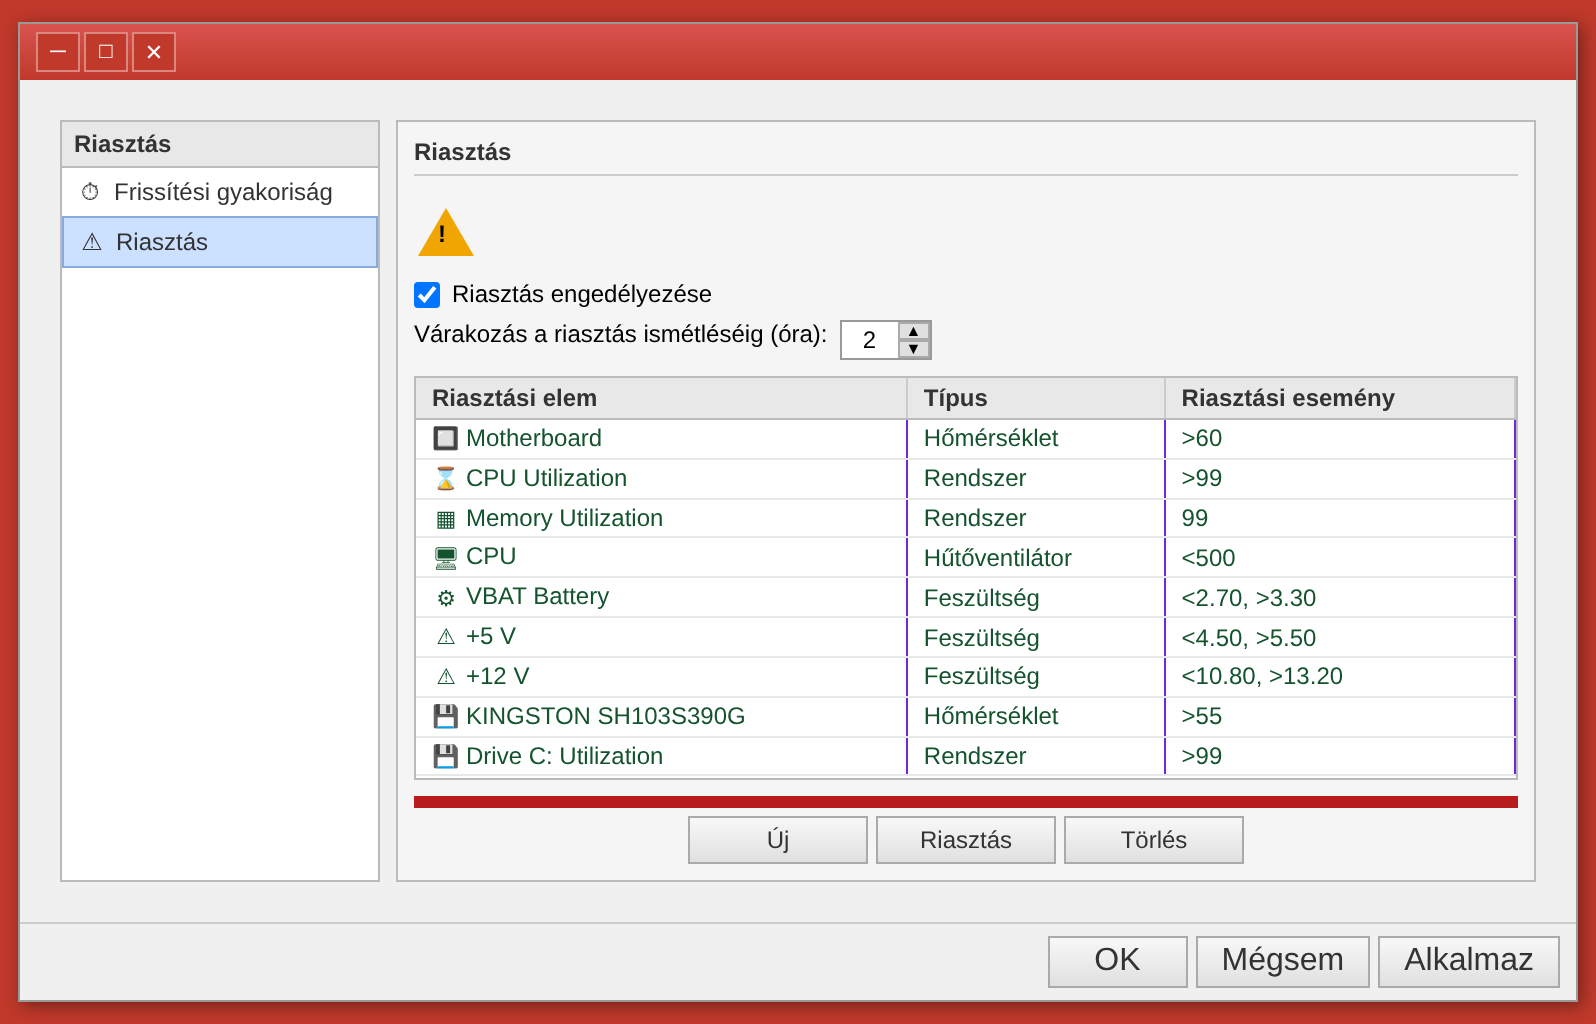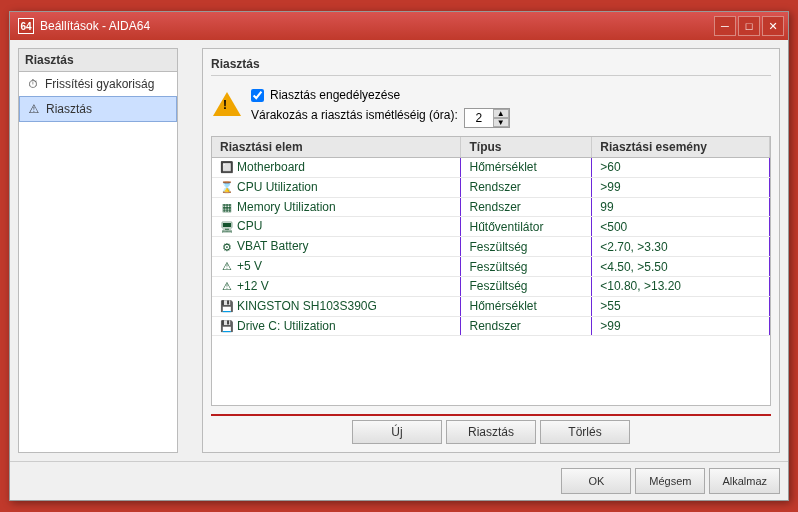--- a/index.html
+++ b/index.html
@@ -65,22 +65,22 @@
       display: flex;
       align-items: center;
       justify-content: center;
       font-size: 11px;
     }
     .title-btn.close { background: #c0392b; }
     
     .window-body {
       display: flex;
       flex: 1;
-      padding: 8px;
-      gap: 24px;
+      padding: 20px;
+      gap: 8px;
       overflow: hidden;
     }
     
     .sidebar {
       width: 160px;
       background: white;
       border: 1px solid #bbb;
       flex-shrink: 0;
       overflow: auto;
     }
@@ -225,21 +225,21 @@
       vertical-align: middle;
       font-size: 11px;
     }
     
     .bottom-buttons {
       display: flex;
       justify-content: center;
       gap: 4px;
       flex-shrink: 0;
       padding-top: 4px;
-      border-top: 2px solid #b91c1c;
+      border-top: 6px solid #b91c1c;
     }
     
     .action-btn {
       min-width: 90px;
       height: 24px;
       background: linear-gradient(to bottom, #f8f8f8, #e0e0e0);
       border: 1px solid #aaa;
       cursor: pointer;
       color: #333;
       font-size: 12px;
@@ -256,21 +256,21 @@
       flex-shrink: 0;
     }
     
     .footer-btn {
       min-width: 70px;
       height: 26px;
       background: linear-gradient(to bottom, #f8f8f8, #e0e0e0);
       border: 1px solid #aaa;
       cursor: pointer;
       color: #333;
-      font-size: 11px;
+      font-size: 16px;
       padding: 0 12px;
     }
     
     .warning-icon {
       width: 32px;
       height: 32px;
       flex-shrink: 0;
       display: flex;
       align-items: center;
       justify-content: center;
@@ -292,40 +292,37 @@
       color: black;
       font-size: 12px;
       font-weight: bold;
     }
     
     .options-area {
       display: flex;
       align-items: flex-start;
       gap: 8px;
       flex-shrink: 0;
+      flex-direction: column;
     }
 
     .spinner-wrapper {
       display: flex;
       align-items: center;
       border: 1px solid #999;
       background: white;
       height: 20px;
     }
   </style>
 </head>
 <body>
 
 <div class="window">
 
   <div class="title-bar">
-    <div class="title-bar-left">
-      <div class="title-icon">64</div>
-      <span class="title-text">Beállítások - AIDA64</span>
-    </div>
     <div class="title-buttons">
       <button class="title-btn">─</button>
       <button class="title-btn">□</button>
       <button class="title-btn close">✕</button>
     </div>
   </div>
 
   <div class="window-body">
 
     <div class="sidebar">

